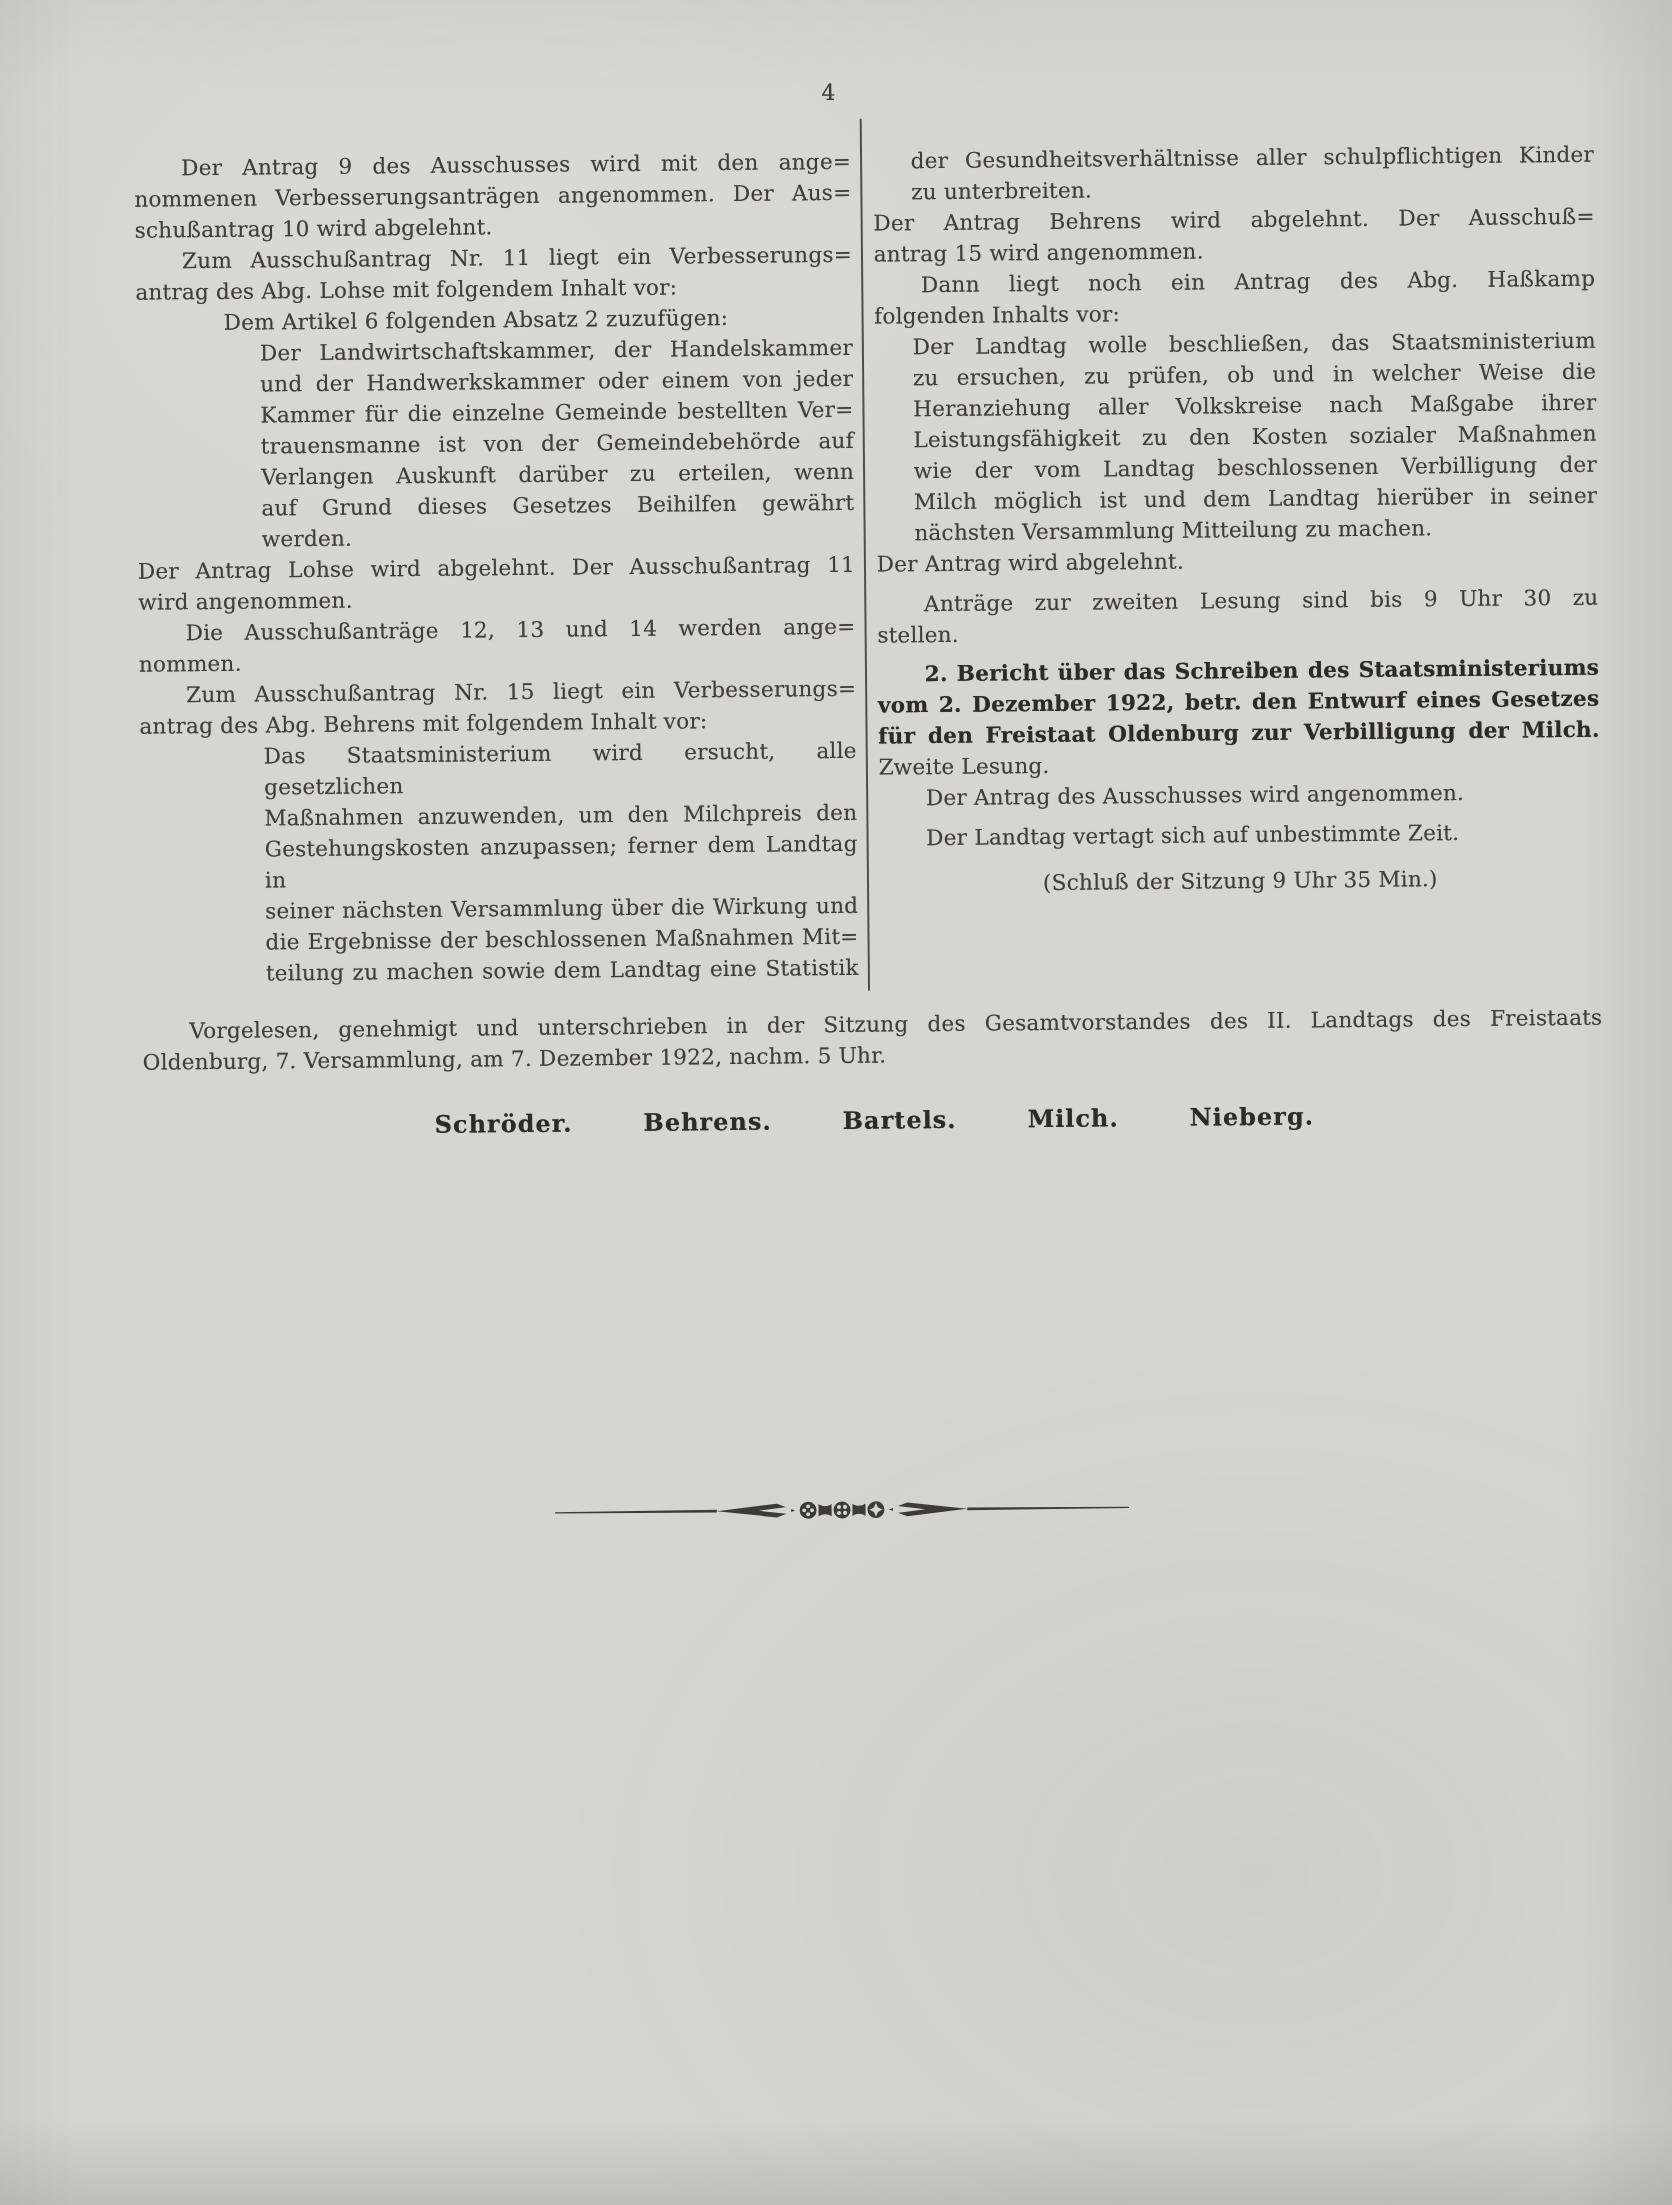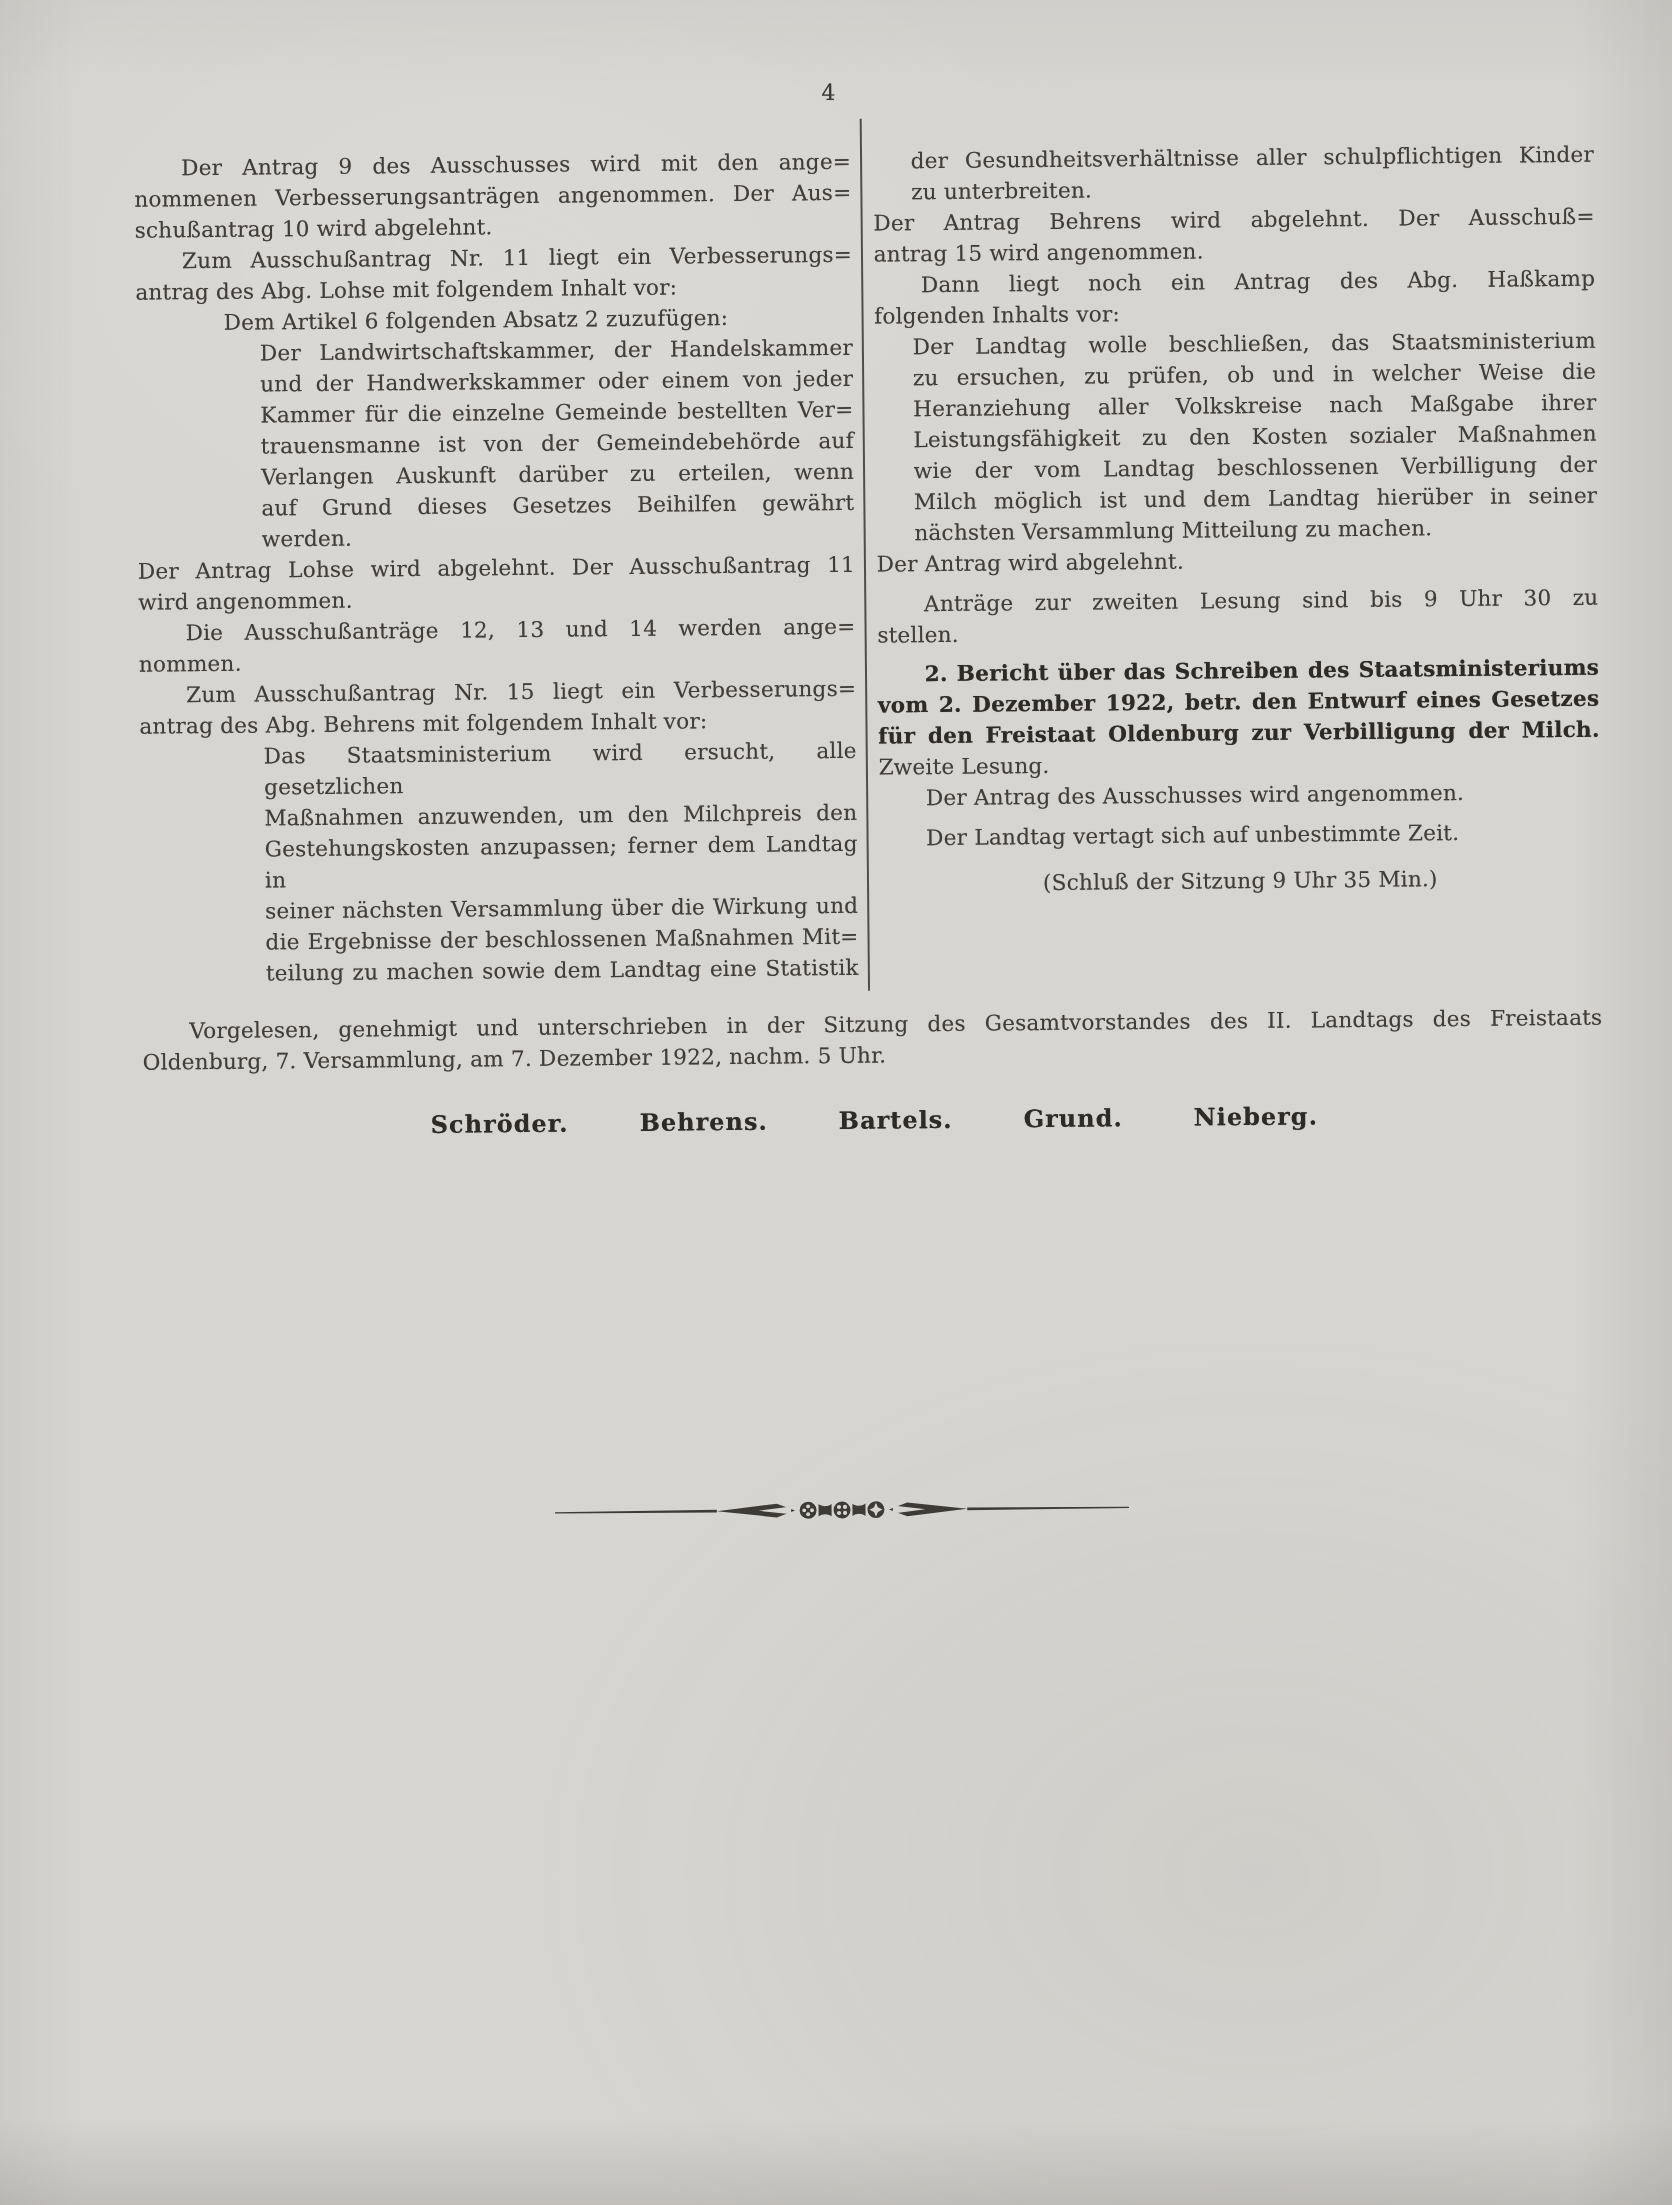--- a/index.html
+++ b/index.html
@@ -159,21 +159,21 @@
         <div class="blk para">
           <div class="line">Vorgelesen, genehmigt und unterschrieben in der Sitzung des Gesamtvorstandes des II. Landtags des Freistaats</div>
           <div class="line last">Oldenburg, 7. Versammlung, am 7. Dezember 1922, nachm. 5 Uhr.</div>
         </div>
       </div>
 
     <div class="sigrow" id="sigrow">
         <span class="sig">Schröder.</span>
         <span class="sig">Behrens.</span>
         <span class="sig">Bartels.</span>
-        <span class="sig">Grund.</span>
+        <span class="sig">Milch.</span>
         <span class="sig">Nieberg.</span>
       </div>
 
     <div class="ornament-wrap">
       <svg width="576" height="30" viewBox="0 0 880 46" aria-hidden="true">
         <g fill="#3e3b37">
           <polygon points="0,22.4 248,21 248,25.2 0,24.2"></polygon>
           <polygon points="248,23 340,12.5 368,23 340,33.5"></polygon>
           <circle cx="388" cy="23" r="13"></circle>
           <path d="M404 13.5 C410 18 418 18 424 13.5 L424 32.5 C418 28 410 28 404 32.5 Z"></path>

